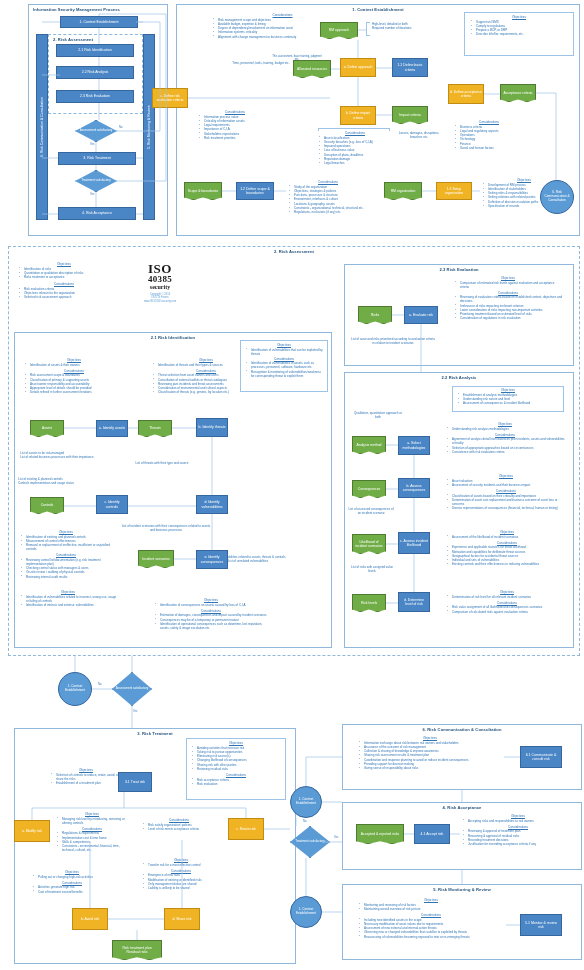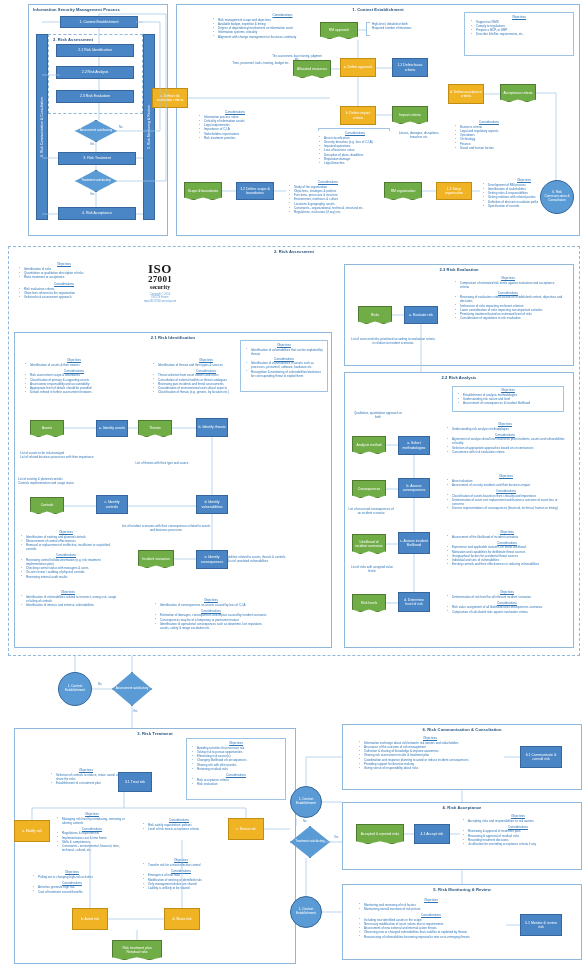--- a/index.html
+++ b/index.html
@@ -208,21 +208,21 @@
 </div>
 
 <div class="abs circ" style="left:540px;top:180px;width:34px;height:34px;">6. Risk Communication &amp; Consultation</div>
 
 <div class="abs panel-dash" style="left:8px;top:246px;width:572px;height:410px;">
   <div class="panel-title">2. Risk Assessment</div>
 </div>
 
 <div class="abs logo" style="left:112px;top:262px;width:96px;">
   <div class="l1">ISO</div>
-  <div class="l2">27001</div>
+  <div class="l2">40385</div>
   <div class="l3">security</div>
   <div class="cp" style="white-space:pre-line;">Copyright © 2016
 ISO27k Forum
 www.ISO27001security.com</div>
 </div>
 
 <div class="abs note" style="left:16px;top:262px;width:96px;">
   <span class="hd">Objectives</span>
   <ul>
     <li>Identification of risks</li>

